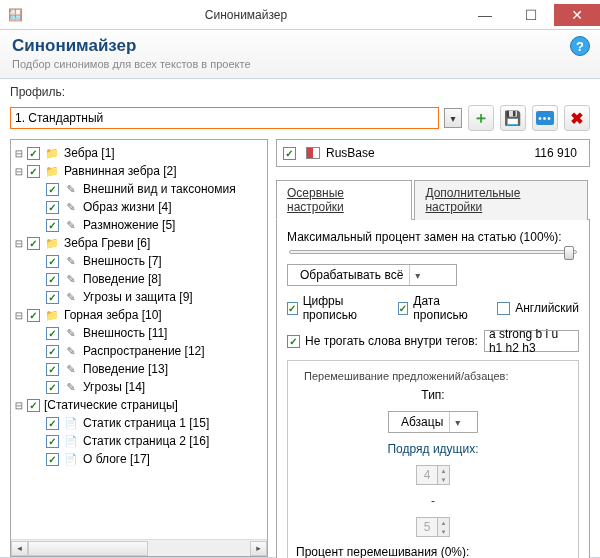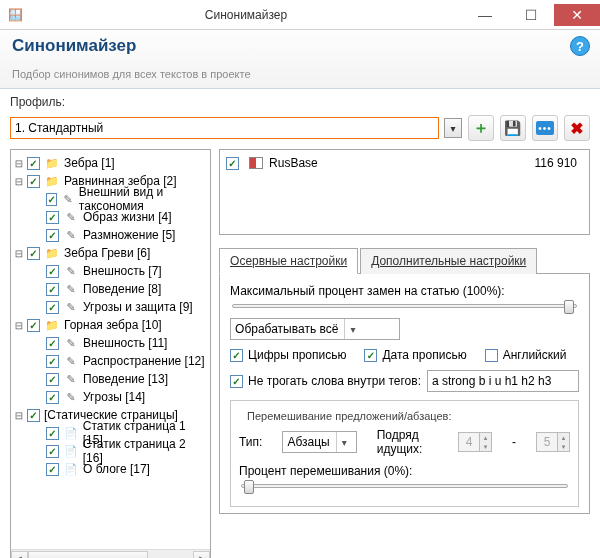--- a/index.html
+++ b/index.html
@@ -7,21 +7,21 @@
 
 .titlebar { height: 30px; background: #fff; border-bottom: 1px solid #d0d0d0; display: flex; align-items: center; padding-left: 8px; }
 .titlebar .icon-box { width: 16px; height: 16px; margin-right: 6px; display:flex;align-items:center;justify-content:center; }
 .titlebar .title { flex: 1; text-align: center; color: #333; }
 .titlebar .winbtns { display: flex; }
 .titlebar .winbtn { width: 46px; height: 22px; display:flex;align-items:center;justify-content:center; color:#555; font-size:14px; }
 .titlebar .winbtn.close { background:#c75050; color:#fff; width:46px; height:22px; }
 
 .header { padding: 6px 12px 8px 12px; border-bottom: 1px solid #cfd8e2; background: linear-gradient(#fdfdfd,#f3f3f3); position:relative; }
 .header h1 { font-size: 17px; font-weight:bold; color:#1a4a7a; }
-.header .sub { color:#8a8a8a; font-size:11px; margin-top:12px; }
+.header .sub { color:#8a8a8a; font-size:11px; margin-top:2px; }
 .helpbtn { position:absolute; right:10px; top:6px; width:20px;height:20px;border-radius:50%;background:#3aa7e8;color:#fff;display:flex;align-items:center;justify-content:center;font-weight:bold;font-size:13px;border:1px solid #1f7bbd; }
 
 .profile-row { padding: 6px 10px 4px 10px; }
 .profile-row label { color:#333; }
 .profile-controls { display:flex; gap:6px; padding:2px 10px 8px 10px; align-items:center; }
 .profile-select { flex:1; height:22px; border:1px solid #f97316; background:#fff; padding:0 4px; display:flex;align-items:center;justify-content:space-between; }
 .dd-btn { width:18px;height:20px;border:1px solid #999;background:linear-gradient(#fafafa,#e4e4e4);display:flex;align-items:center;justify-content:center;font-size:10px;color:#333;margin-left:-1px;}
 .iconbtn { width:26px;height:26px;border:1px solid #ccc;border-radius:3px;background:linear-gradient(#fefefe,#e9e9e9);display:flex;align-items:center;justify-content:center; }
 
 .mainarea { display:flex; padding:0 10px; gap:8px; height:418px; }
@@ -47,34 +47,34 @@
 .dict-row{display:flex;align-items:center;gap:6px;}
 .dict-num{margin-left:auto;padding-right:6px;}
 
 .tabs { display:flex; margin-top:6px; border-bottom:1px solid #a7a7a7; }
 .tab { padding:5px 10px; border:1px solid #a7a7a7; border-bottom:none; background:#f3f3f3; margin-right:2px; color:#333; position:relative; top:1px;text-decoration:underline; }
 .tab.active { background:#fff; font-weight:normal; z-index:2; border-bottom:1px solid #fff; }
 .tabpanel { border:1px solid #a7a7a7; border-top:none; padding:10px 10px 6px 10px; flex:1; background:#fff; }
 
 .sliderline { height:4px; border:1px solid #aaa; border-radius:2px; margin:6px 2px 10px 2px; position:relative; background:#f0f0f0;}
 .sliderline .thumbv{position:absolute;top:-5px;width:10px;height:14px;background:linear-gradient(#fefefe,#d8d8d8);border:1px solid #888;border-radius:2px;}
-.combo { height:22px; border:1px solid #a7a7a7; display:inline-flex;align-items:center; padding:0 4px; background:#fff; }
+.combo { height:22px; border:1px solid #a7a7a7; display:inline-flex;align-items:center; padding:0 12px; background:#fff; }
 .combo .dd{width:16px;height:20px;border-left:1px solid #ccc;display:flex;align-items:center;justify-content:center;font-size:10px;color:#555;margin-left:6px;}
 .chkrow{display:flex;gap:18px;align-items:center;margin:8px 0;}
 .chk{display:inline-flex;align-items:center;gap:5px;}
 .chkbox{width:13px;height:13px;border:1px solid #5a8ab8;display:inline-flex;align-items:center;justify-content:center;color:#1a7a1a;font-size:10px;font-weight:bold;}
 .chkbox.on::after{content:"✓";}
 .textin{height:22px;border:1px solid #a7a7a7;padding:0 4px;background:#fff;display:inline-flex;align-items:center;flex:1;}
 .fieldset{border:1px solid #c8c8c8;padding:8px;margin-top:6px;}
 .fieldset-title{font-size:11px;color:#444;margin:-14px 0 6px 4px;background:#fff;display:inline-block;padding:0 4px;}
 .spin{display:inline-flex;align-items:center;border:1px solid #bbb;height:20px;}
 .spin input{width:20px;border:none;text-align:center;background:#f4f4f4;color:#aaa;height:18px;}
 .spin .btns{display:flex;flex-direction:column;}
 .spin .b{width:12px;height:9px;border-left:1px solid #bbb;font-size:7px;display:flex;align-items:center;justify-content:center;background:#eee;color:#888;}
-.gray{color:#000000;}
+.gray{color:#0c4a6e;}
 
 .footer { height:40px; border-top:1px solid #cfd8e2; display:flex; justify-content:flex-end; align-items:center; gap:8px; padding-right:14px; background:#f7f7f7;}
 
 
 .glyph-plus{color:#2e9b2e;font-size:16px;font-weight:bold;}
 .glyph-save{color:#2a62b8;font-size:14px;}
 .glyph-dots{width:18px;height:14px;background:#2a8bd6;border-radius:2px;display:flex;align-items:center;justify-content:center;color:#fff;font-size:10px;letter-spacing:1px;}
 .glyph-x{color:#c00;font-size:16px;font-weight:bold;}
 .booklet{width:14px;height:12px;background:linear-gradient(90deg,#c44 50%,#fff 50%);border:1px solid #888;}
 </style>
@@ -280,21 +280,21 @@
               <span class="chkbox on"></span>
               <span>Не трогать слова внутри тегов:</span>
             </span>
           <span class="textin">
               <span>a strong b i u h1 h2 h3</span>
             </span>
         </div>
 
         <div class="fieldset">
           <div class="fieldset-title">Перемешивание предложений/абзацев:</div>
-          <div style="display:flex;align-items:center;gap:20px;">
+          <div style="display:flex;align-items:center;gap:9px;flex-direction:column;">
             <span>Тип:</span>
             <div class="combo" style="width:90px;">
                 <span>Абзацы</span>
                 <span class="dd">▾</span>
               </div>
             <span class="gray">Подряд идущих:</span>
             <span class="spin">
                 <input disabled="" value="4" style="">
                 <span class="btns">
                   <span class="b">▴</span>

